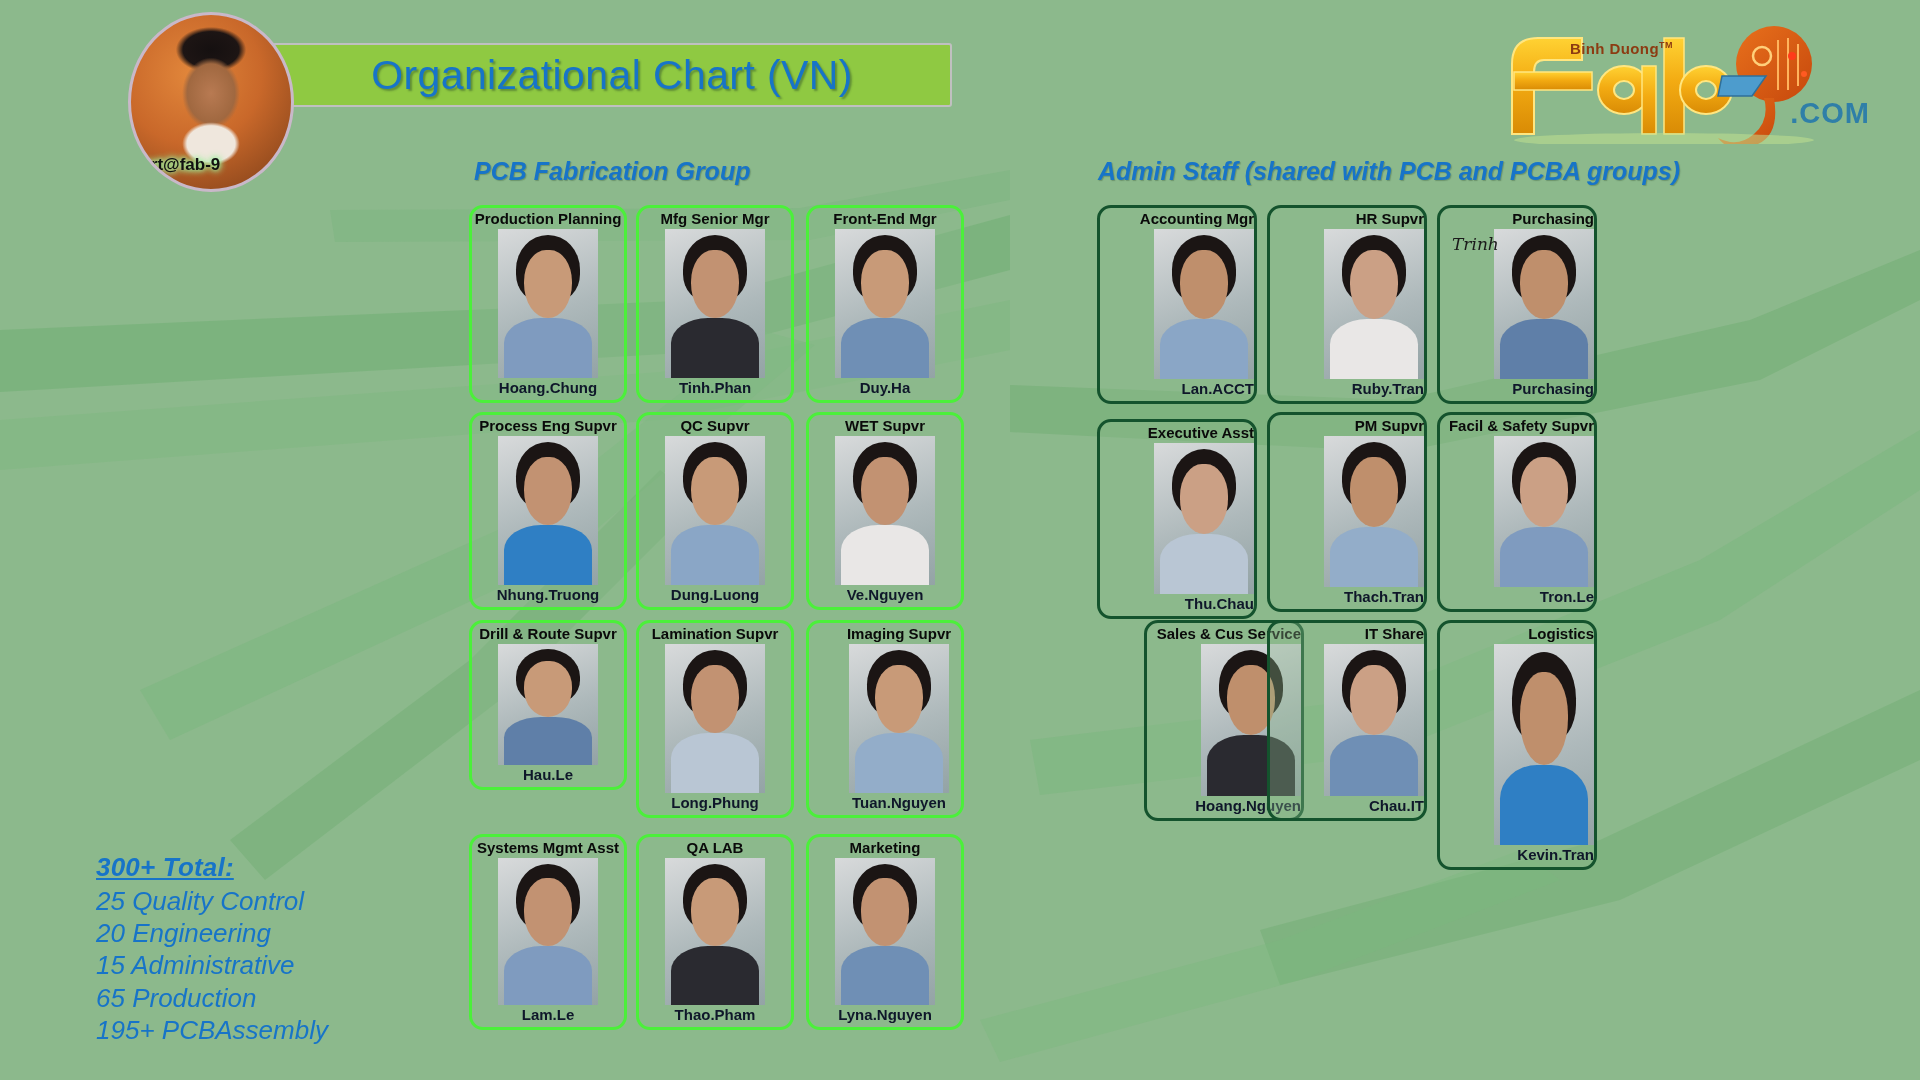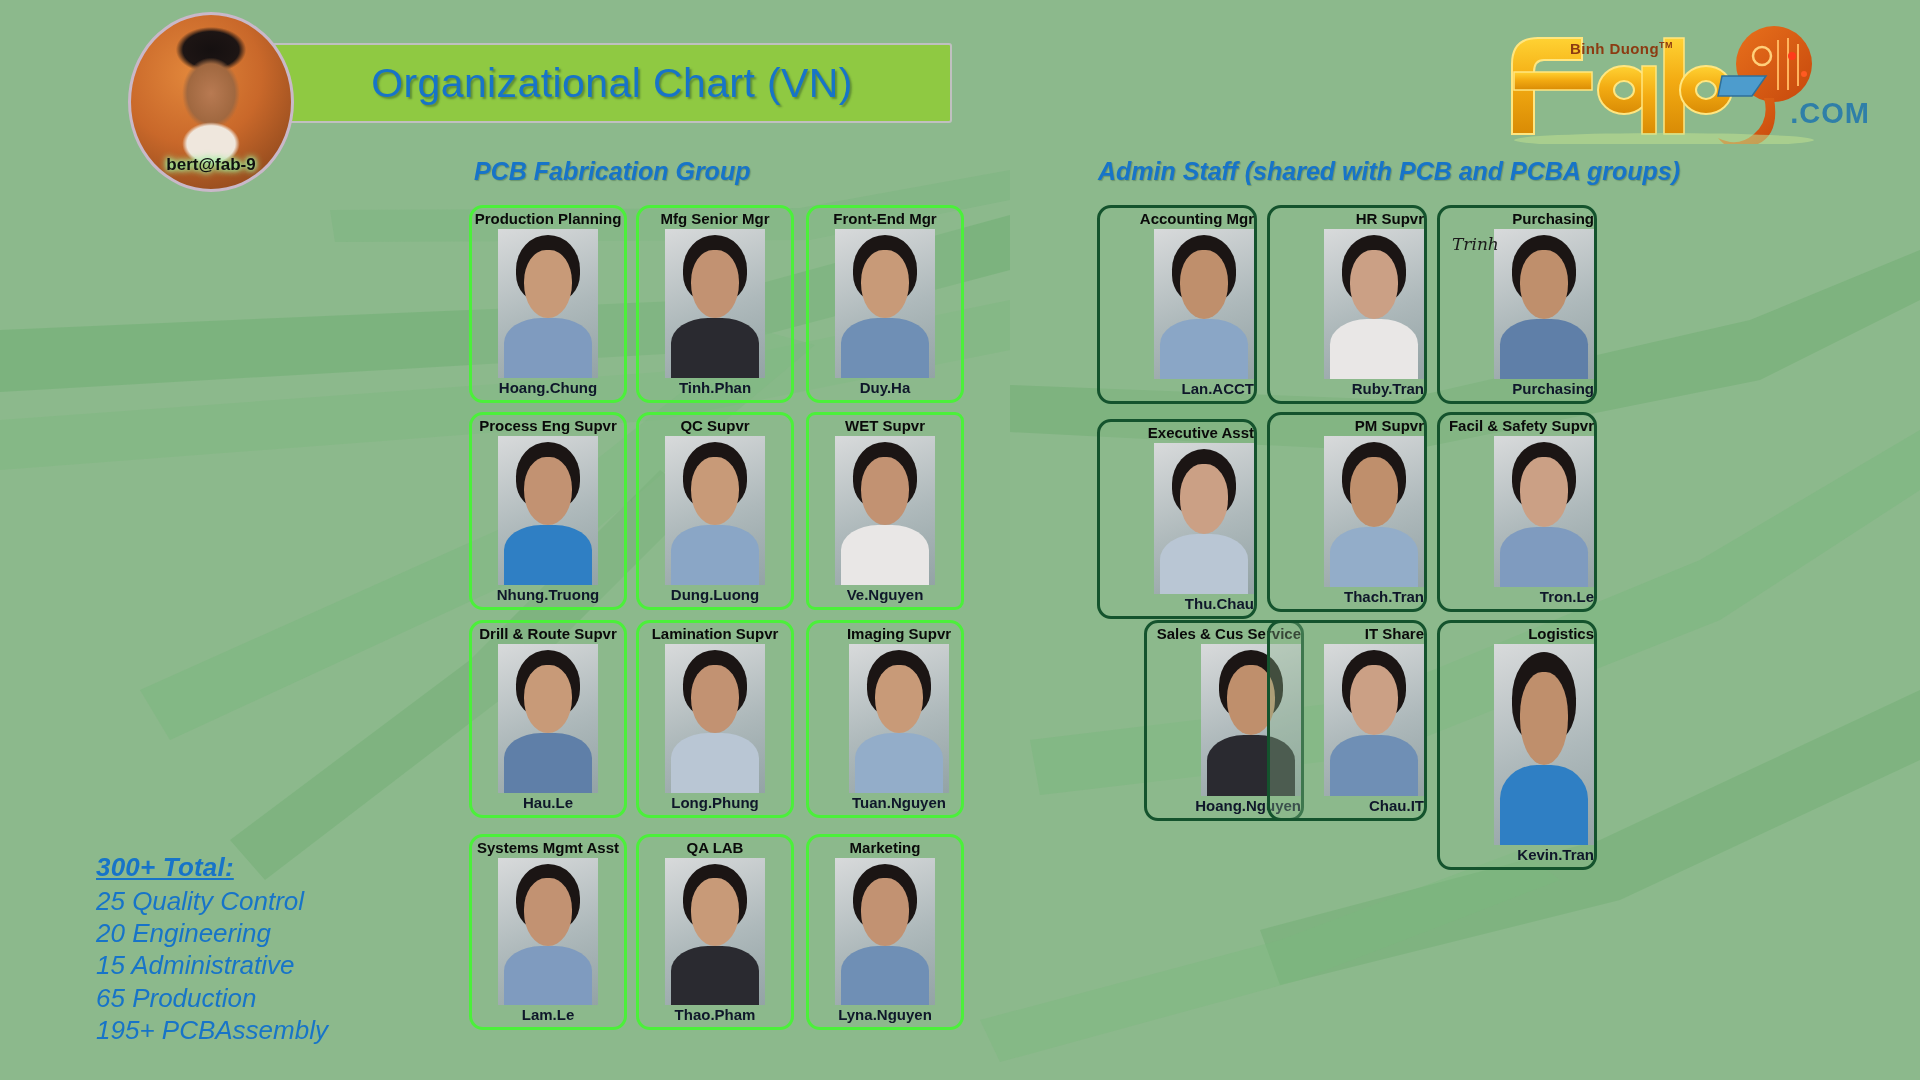--- a/index.html
+++ b/index.html
@@ -30,32 +30,31 @@
   .avatar-face {
     position: absolute; inset: 0;
     background:
       radial-gradient(ellipse 40px 30px at 50% 74%, #efe7dd 0%, #efe7dd 60%, rgba(239,231,221,0) 72%),
       radial-gradient(ellipse 34px 42px at 50% 45%, #b87a52 0%, #a06840 70%, rgba(160,104,64,0) 85%),
       radial-gradient(ellipse 40px 26px at 50% 20%, #151010 0%, #1d1514 70%, rgba(29,21,20,0) 88%);
   }
   .avatar-email {
     position: absolute;
     left: 0; right: 0; bottom: 14px;
-    text-align: center;
     font-size: 17px;
     font-weight: 700;
     color: #101010;
     text-shadow: 0 0 4px #9ef09e, 0 0 7px #9ef09e, 0 0 9px #9ef09e;
     z-index: 7;
   }
 
   .title-banner {
     position: absolute;
     left: 272px; top: 43px;
-    width: 680px; height: 80px;
+    width: 680px; height: 64px;
     background: #8fc942;
     border: 2px solid #c0c0c0;
     border-radius: 3px;
     display: flex; align-items: center; justify-content: center;
     z-index: 5;
   }
   .title-banner span {
     font-size: 41px;
     color: #1774c8;
     letter-spacing: .4px;
@@ -320,33 +319,33 @@
       <div class="card-photo wide">
         <div class="port">
           <div class="bgw" style="background:linear-gradient(160deg,#d8dadb,#aeb9bb 55%,#93a3a5)"></div>
           <div class="hair"></div>
           <div class="face" style="background:#c89a78"></div>
           <div class="body" style="background:#8aa6c6"></div>
         </div>
       </div>
       <div class="card-name">Dung.Luong</div>
     </div>
-    <div class="card green" style="left: 806px; top: 412px; width: 158px; height: 198px; border-radius: 9px;">
+    <div class="card green" style="left: 806px; top: 412px; width: 158px; height: 198px;">
       <div class="card-title">WET Supvr</div>
       <div class="card-photo wide">
         <div class="port">
           <div class="bgw" style="background:linear-gradient(160deg,#d8dadb,#aeb9bb 55%,#93a3a5)"></div>
           <div class="hair"></div>
           <div class="face" style="background:#c29272"></div>
           <div class="body" style="background:#e9e7e6"></div>
         </div>
       </div>
       <div class="card-name">Ve.Nguyen</div>
     </div>
-    <div class="card green" style="left: 469px; top: 620px; width: 158px; height: 198px; justify-content: space-between;">
+    <div class="card green" style="left: 469px; top: 620px; width: 158px; height: 170px; justify-content: space-between;">
       <div class="card-title">Drill &amp; Route Supvr</div>
       <div class="card-photo wide">
         <div class="port">
           <div class="bgw" style="background:linear-gradient(160deg,#d8dadb,#aeb9bb 55%,#93a3a5)"></div>
           <div class="hair"></div>
           <div class="face" style="background:#c89a78"></div>
           <div class="body" style="background:#5f7fa8"></div>
         </div>
       </div>
       <div class="card-name">Hau.Le</div>

